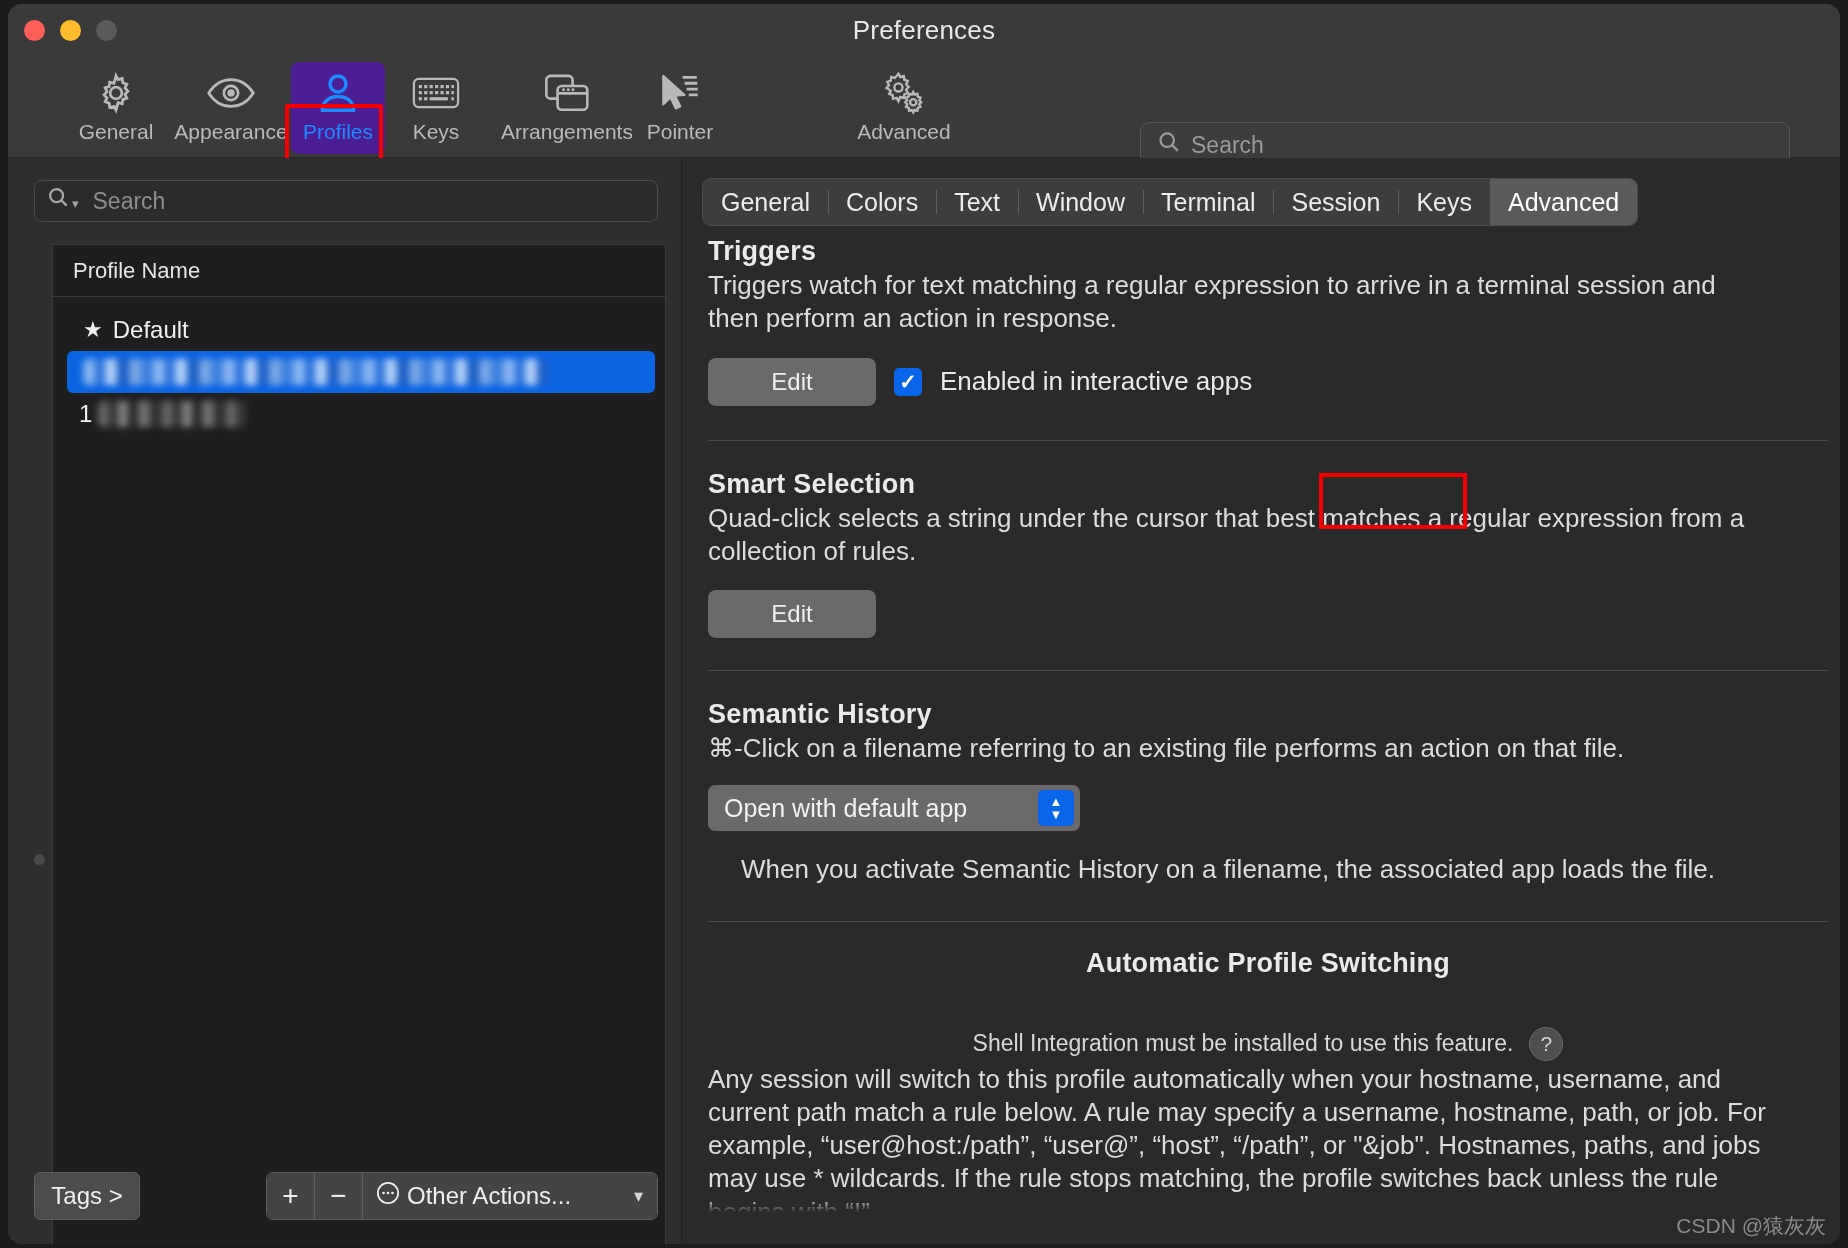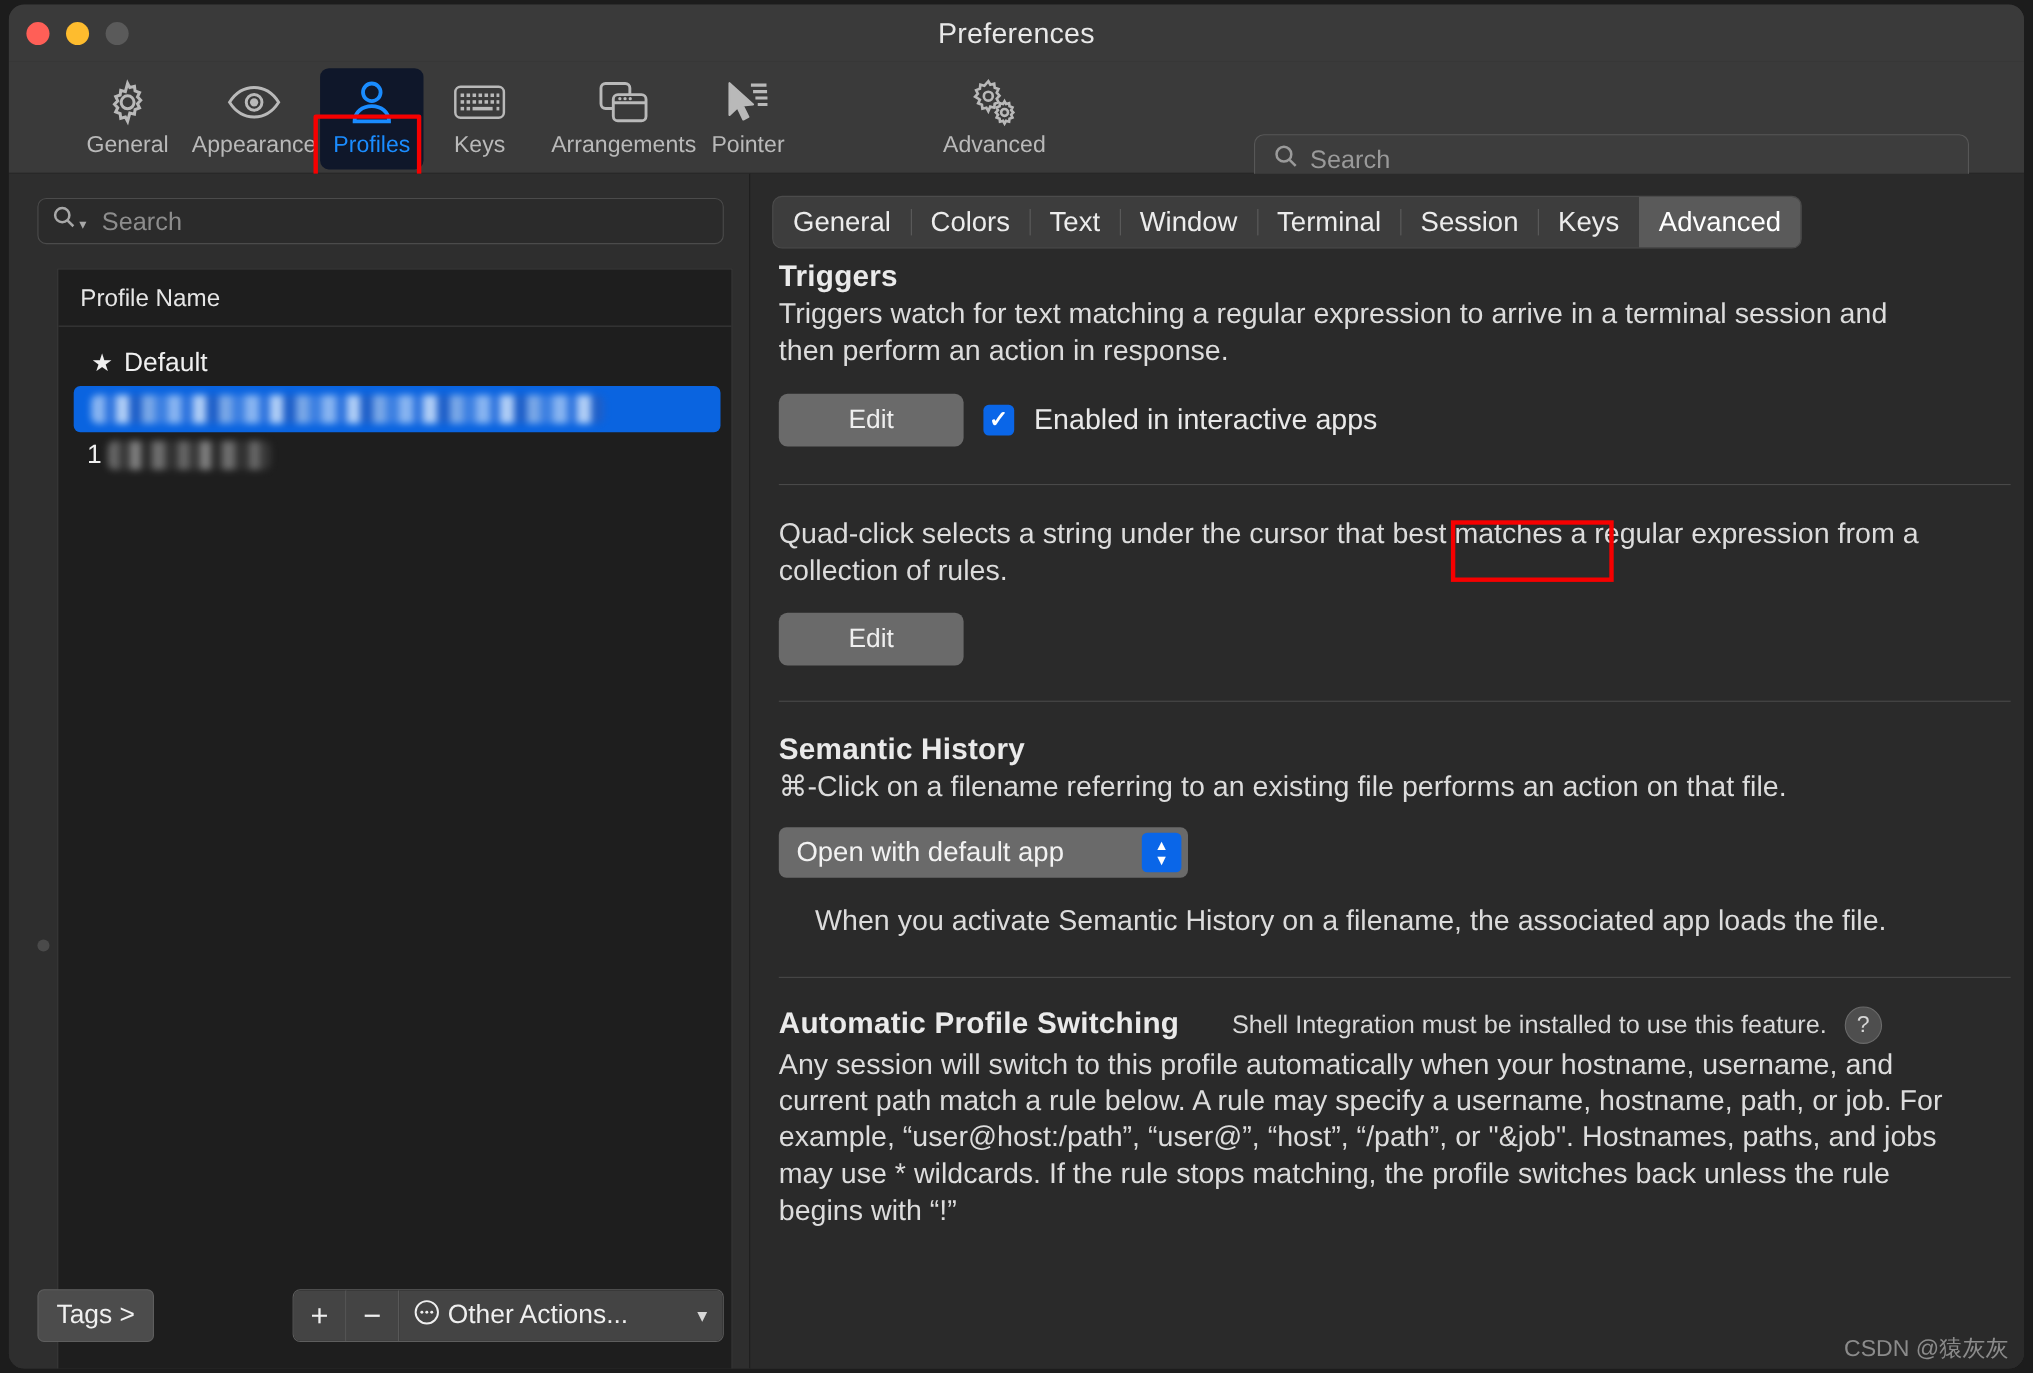--- a/index.html
+++ b/index.html
@@ -45,21 +45,21 @@
   .tb-item {
     position: absolute; top: 6px;
     height: 92px;
     display: flex; flex-direction: column; align-items: center; justify-content: flex-start;
     padding-top: 8px;
     border-radius: 8px;
     color: #b9b9b9;
   }
   .tb-item .tb-ico { height: 46px; display:flex; align-items:center; justify-content:center; }
   .tb-item .tb-lbl { font-size: 21px; margin-top: 4px; white-space: nowrap; }
-  .tb-item.active { background: #0f172a; color: #1a8cff; }
+  .tb-item.active { background: #4c1d95; color: #1a8cff; }
   .tb-item.active .tb-lbl { color: #1a8cff; }
 
   #tb-highlight {
     position: absolute;
     left: 277px; top: 48px; width: 98px; height: 86px;
     border: 4px solid #f60000;
     border-radius: 2px;
     pointer-events: none;
   }
 
@@ -220,21 +220,21 @@
     display:flex; align-items:center; padding-left: 16px; position: relative;
     color:#f2f2f2; font-size: 25px;
   }
   .popup .stepper {
     position:absolute; right: 6px; top: 5px; width: 36px; height: 36px;
     background:#0a66e8; border-radius: 5px;
     display:flex; flex-direction:column; align-items:center; justify-content:center;
     color:#fff; font-size: 13px; line-height: 1.05;
   }
 
-  .aps-head { display:flex; gap: 48px; }
+  .aps-head { display:flex; align-items:center; gap: 48px; flex-direction: column; }
   .aps-note { color:#d8d8d8; font-size: 23px; }
   .help-q {
     width: 34px; height: 34px; border-radius: 50%;
     background:#4e4e4e; border:1px solid #6a6a6a;
     color:#d6d6d6; font-size: 21px;
     display:flex; align-items:center; justify-content:center; margin-left: 16px;
   }
 
   #watermark {
     position:absolute; right: 14px; bottom: 4px;
@@ -483,20 +483,21 @@
             </div>
             <div class="cbox">
               <span>✓</span>
             </div>
             <div class="cbox-label">Enabled in interactive apps</div>
           </div>
           <div class="hr" style="margin-top:34px;"></div>
         </div>
 
         <div class="sec" style="margin-top:28px;">
+          <h2>Smart Selection</h2>
           <p class="desc">Quad-click selects a string under the cursor that best matches a regular expression from a collection of rules.</p>
           <div style="margin-top:22px;">
             <div class="btn-edit">
               <span>Edit</span>
             </div>
           </div>
           <div class="hr" style="margin-top:32px;"></div>
         </div>
 
         <div class="sec" style="margin-top:28px;">

